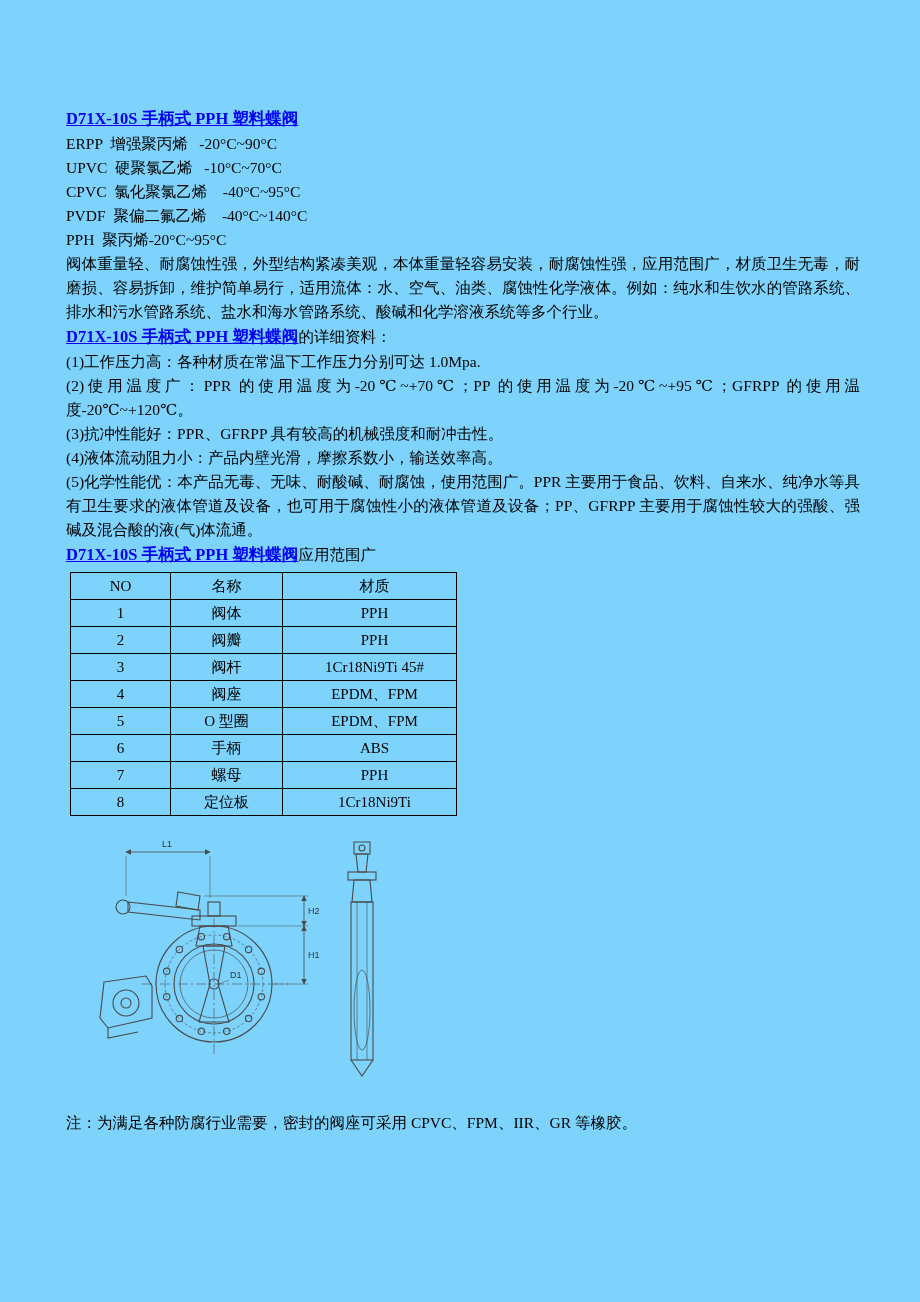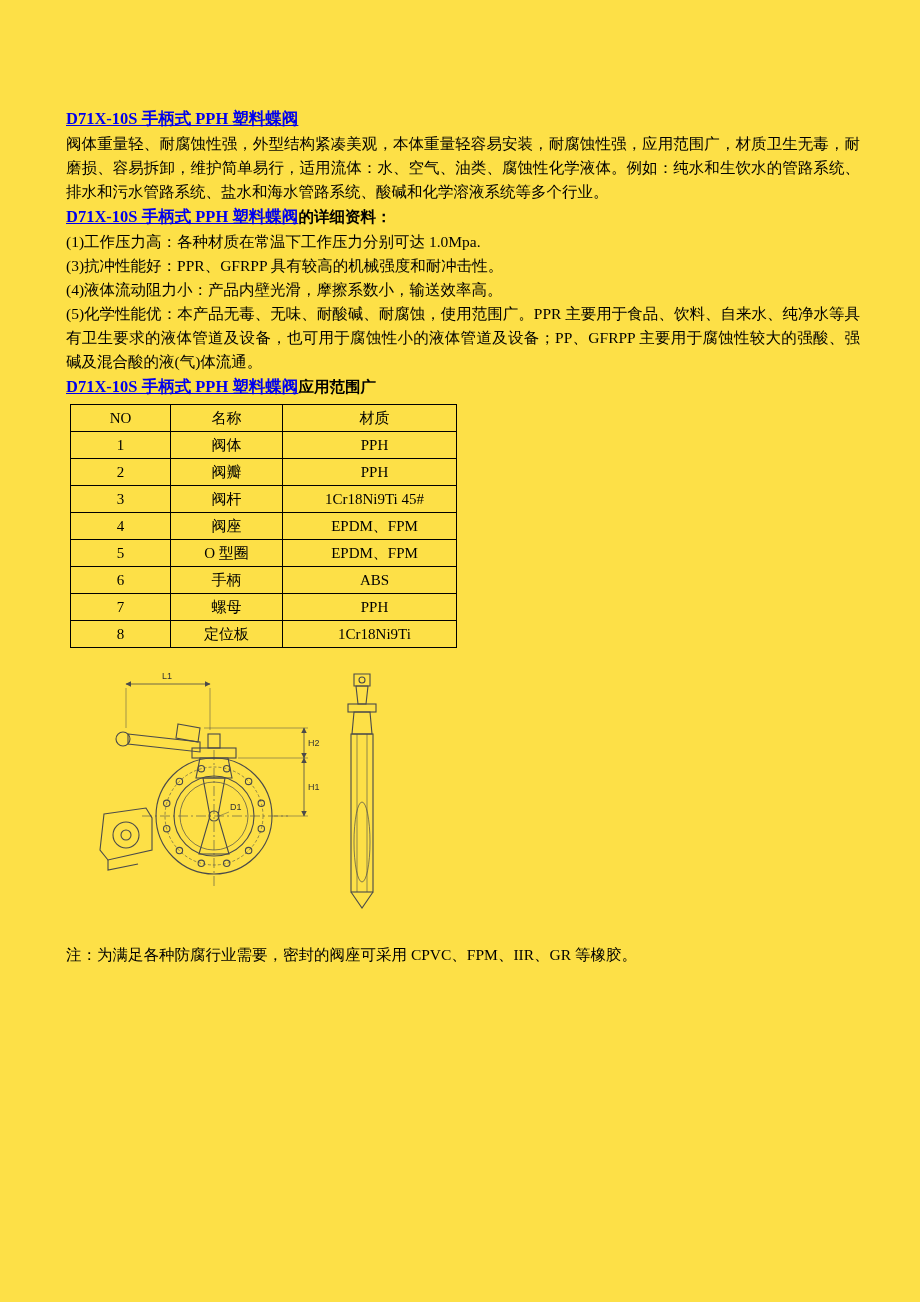--- a/index.html
+++ b/index.html
@@ -1,30 +1,30 @@
 <!DOCTYPE html>
 <html><head>
 <meta charset="utf-8">
 <style>
   * { margin:0; padding:0; box-sizing:border-box; }
   html,body { background:#ffffff; }
   .page {
-    width:920px; min-height:1302px; background:#fde047;
+    width:920px; min-height:1302px; background:#7dd3fc;
     padding:106px 60px 50px 66px;
     font-family:"Liberation Serif","DejaVu Serif",serif;
     font-size:15.5px; line-height:24px; color:#000;
   }
   .doc-link {
     color:#0000ee; font-weight:bold; text-decoration:underline;
     font-size:16.5px; cursor:pointer;
   }
   .heading-line { line-height:26px; }
   .mat-line { white-space:pre; line-height:24px; }
   p.body-par { text-align:justify; }
-  .inline-suffix { color:#000; font-weight:bold; font-size:15.5px; }
+  .inline-suffix { color:#000; font-weight:normal; font-size:15.5px; }
   table.parts {
     border-collapse:collapse; margin:4px 0 0 4px;
     font-size:15px; text-align:center; color:#000;border-radius:15px;
   }
   table.parts th, table.parts td {
     border:1px solid #000; height:27px; padding:0 6px;
     font-weight:normal; text-align:center; vertical-align:middle;
   }
   table.parts th.c1, table.parts td.c1 { width:100px; }
   table.parts th.c2, table.parts td.c2 { width:112px; }
@@ -35,29 +35,37 @@
 </style>
 </head>
 <body>
 
 <div class="page">
 
   <div class="heading-line">
     <a href="#" class="doc-link">D71X-10S 手柄式 PPH 塑料蝶阀</a>
   </div>
 
+  <div>
+    <div class="mat-line">ERPP  增强聚丙烯   -20°C~90°C</div>
+    <div class="mat-line">UPVC  硬聚氯乙烯   -10°C~70°C</div>
+    <div class="mat-line">CPVC  氯化聚氯乙烯    -40°C~95°C</div>
+    <div class="mat-line">PVDF  聚偏二氟乙烯    -40°C~140°C</div>
+    <div class="mat-line">PPH  聚丙烯-20°C~95°C</div>
+  </div>
 
   <p class="body-par">阀体重量轻、耐腐蚀性强，外型结构紧凑美观，本体重量轻容易安装，耐腐蚀性强，应用范围广，材质卫生无毒，耐磨损、容易拆卸，维护简单易行，适用流体：水、空气、油类、腐蚀性化学液体。例如：纯水和生饮水的管路系统、排水和污水管路系统、盐水和海水管路系统、酸碱和化学溶液系统等多个行业。</p>
 
   <div class="heading-line">
     <a href="#" class="doc-link">D71X-10S 手柄式 PPH 塑料蝶阀</a><span class="inline-suffix">的详细资料：</span>
   </div>
 
   <div>
     <p class="body-par">(1)工作压力高：各种材质在常温下工作压力分别可达 1.0Mpa.</p>
+    <p class="body-par">(2)使用温度广：PPR 的使用温度为-20℃~+70℃；PP 的使用温度为-20℃~+95℃；GFRPP 的使用温度-20℃~+120℃。</p>
     <p class="body-par">(3)抗冲性能好：PPR、GFRPP 具有较高的机械强度和耐冲击性。</p>
     <p class="body-par">(4)液体流动阻力小：产品内壁光滑，摩擦系数小，输送效率高。</p>
     <p class="body-par">(5)化学性能优：本产品无毒、无味、耐酸碱、耐腐蚀，使用范围广。PPR 主要用于食品、饮料、自来水、纯净水等具有卫生要求的液体管道及设备，也可用于腐蚀性小的液体管道及设备；PP、GFRPP 主要用于腐蚀性较大的强酸、强碱及混合酸的液(气)体流通。</p>
   </div>
 
   <div class="heading-line">
     <a href="#" class="doc-link">D71X-10S 手柄式 PPH 塑料蝶阀</a><span class="inline-suffix">应用范围广</span>
   </div>
 
   <table class="parts">

